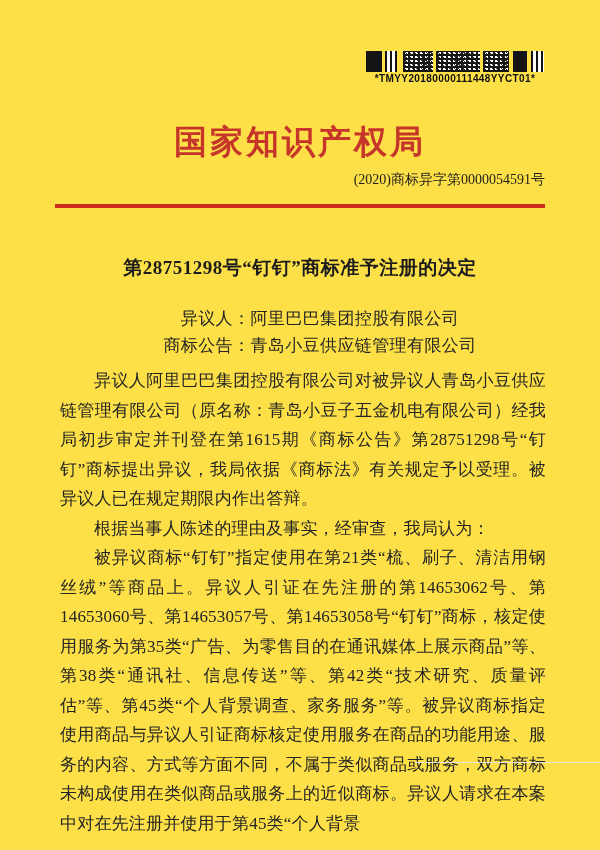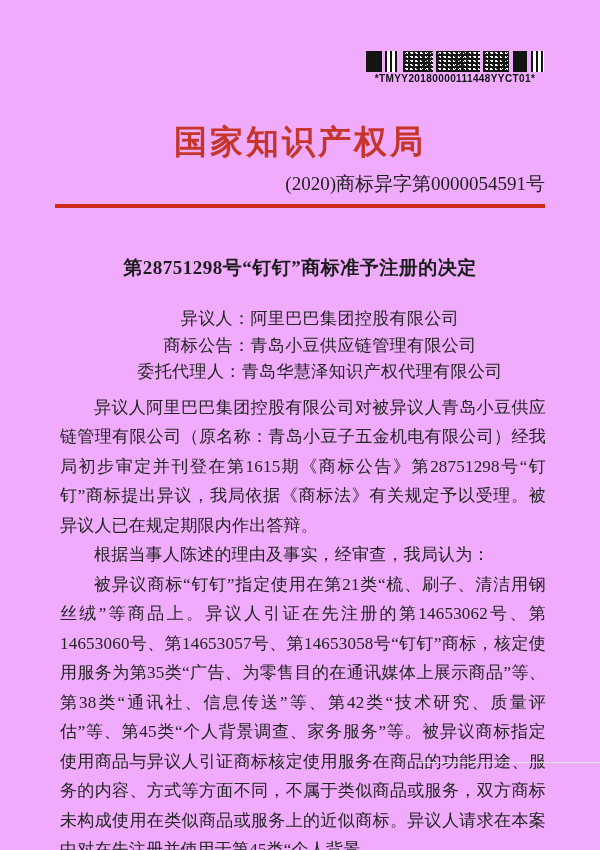--- a/index.html
+++ b/index.html
@@ -4,21 +4,21 @@
 <style>
   html, body {
     margin: 0;
     padding: 0;
     background: #ffffff;
   }
   .sheet {
     position: relative;
     width: 600px;
     height: 850px;
-    background: #f0abfc;
+    background: #fde047;
     overflow: hidden;
     font-family: "Liberation Serif", "DejaVu Serif", serif;
     color: #262626;
   }
 
   
   .barcode-wrap {
     position: absolute;
     top: 51px;
     left: 366px;
@@ -61,21 +61,21 @@
     text-align: center;
     font-size: 33px;
     letter-spacing: 3px;
     color: #c5352a;
     font-weight: 700;
   }
   .doc-number {
     position: absolute;
     top: 171px;
     right: 55px;
-    font-size: 19px;
+    font-size: 14px;
     color: #1e1e1e;
   }
   .red-rule {
     position: absolute;
     top: 204px;
     left: 55px;
     width: 490px;
     height: 4px;
     background: #ce2a1d;
   }
@@ -157,21 +157,20 @@
 
   <div class="doc-number">(2020)商标异字第0000054591号</div>
 
   <div class="red-rule"></div>
 
   <div class="decision-heading">第28751298号“钉钉”商标准予注册的决定</div>
 
   <div class="body-block">
     <div class="party-line">异议人：阿里巴巴集团控股有限公司</div>
     <div class="party-line">商标公告：青岛小豆供应链管理有限公司</div>
-    <div class="party-line">委托代理人：青岛华慧泽知识产权代理有限公司</div>
 
     <p class="body-paragraph first">异议人阿里巴巴集团控股有限公司对被异议人青岛小豆供应链管理有限公司（原名称：青岛小豆子五金机电有限公司）经我局初步审定并刊登在第1615期《商标公告》第28751298号“钉钉”商标提出异议，我局依据《商标法》有关规定予以受理。被异议人已在规定期限内作出答辩。</p>
     <p class="body-paragraph">根据当事人陈述的理由及事实，经审查，我局认为：</p>
     <p class="body-paragraph">被异议商标“钉钉”指定使用在第21类“梳、刷子、清洁用钢丝绒”等商品上。异议人引证在先注册的第14653062号、第14653060号、第14653057号、第14653058号“钉钉”商标，核定使用服务为第35类“广告、为零售目的在通讯媒体上展示商品”等、第38类“通讯社、信息传送”等、第42类“技术研究、质量评估”等、第45类“个人背景调查、家务服务”等。被异议商标指定使用商品与异议人引证商标核定使用服务在商品的功能用途、服务的内容、方式等方面不同，不属于类似商品或服务，双方商标未构成使用在类似商品或服务上的近似商标。异议人请求在本案中对在先注册并使用于第45类“个人背景</p>
   </div>
 
   <div class="scan-artifact"></div>
 
 </div>
 

